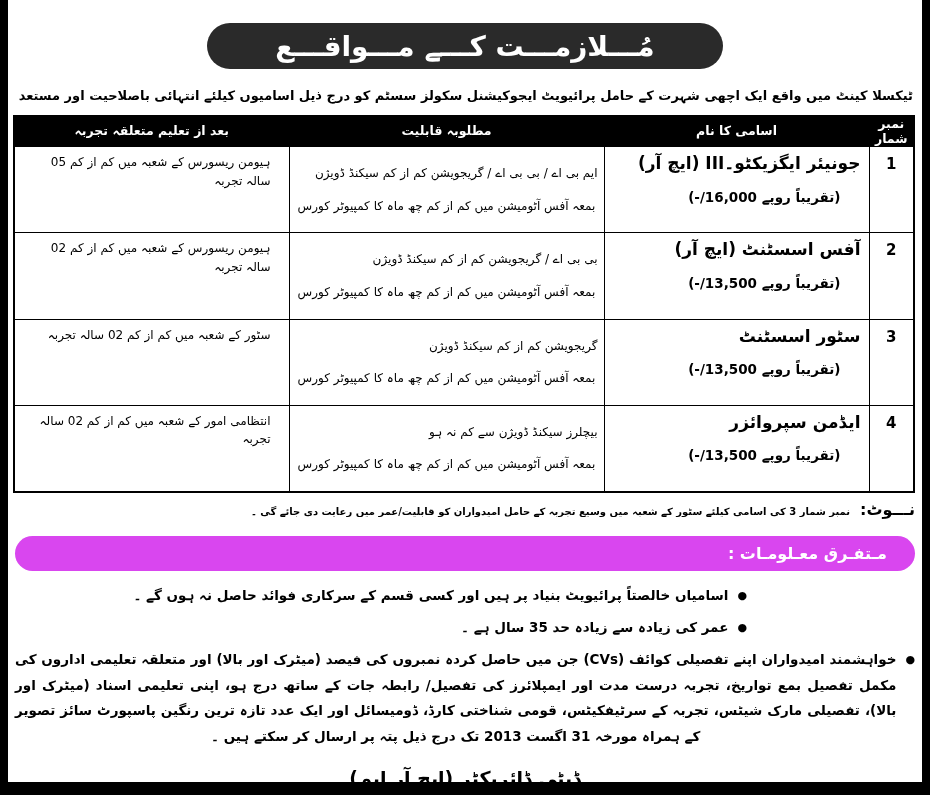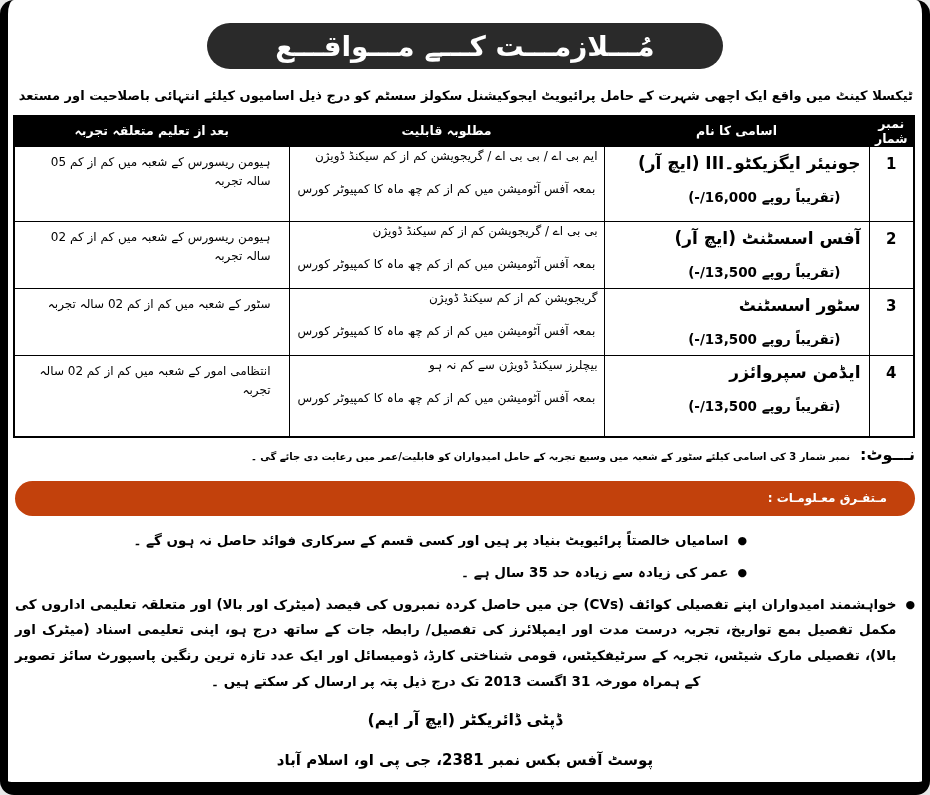--- a/index.html
+++ b/index.html
@@ -11,21 +11,20 @@
   .page {
     width: 930px; height: 795px;
     background: #ffffff;
     border-left: 8px solid #000;
     border-right: 8px solid #000;
     border-bottom: 13px solid #000;
     padding: 0 7px;
     direction: rtl;
     overflow: hidden;
     position: relative;
-    border-radius: 14px;
   }
   
   .title-banner {
     width: 516px; height: 46px;
     margin: 23px auto 0 auto;
     background: #2a2a2a;
     border-radius: 24px;
     color: #fff;
     text-align: center;
     line-height: 48px;
@@ -83,21 +82,21 @@
     text-align: right;
     line-height: 1.5;
   }
   .pos-salary {
     display: block;
     font-size: 13.5px;
     font-weight: bold;
     text-align: right;
     margin: 12px 20px 0 0;
   }
-  td.qual { padding: 0 6px; font-size: 12px; line-height: 1.55; }
+  td.qual { padding: 17px 6px; font-size: 12px; line-height: 1.55; }
   .qual-l1 { text-align: right; }
   .qual-l2 { text-align: center; margin-top: 14px; }
   td.exp { padding: 6px 18px; font-size: 12px; text-align: right; line-height: 1.55; }
   tr.r1 { height: 75px; }
   tr.r2 { height: 67px; }
   tr.r3 { height: 67px; }
   tr.r4 { height: 81px; }
   
   .note-row {
     margin-top: 7px;
@@ -105,24 +104,24 @@
     flex-direction: row;
     align-items: baseline;
     gap: 10px;
     height: 32px;
   }
   .note-label { font-size: 16px; font-weight: bold; white-space: nowrap; }
   .note-text  { font-size: 10px; font-weight: bold; white-space: nowrap; overflow: hidden; }
   
   .misc-banner {
     width: 900px; height: 35px;
-    background: #c2410c;
+    background: #d946ef;
     border-radius: 18px;
     color: #fff;
-    font-size: 12px;
+    font-size: 16px;
     font-weight: bold;
     text-align: right;
     line-height: 35px;
     padding: 0 28px;
     margin-top: 4px;
     letter-spacing: 1px;
   }
   
   .bullets { margin-top: 12px; }
   .bullet {
@@ -140,21 +139,21 @@
   }
   .bullet.indent { margin-right: 168px; margin-bottom: 6px; }
   .bullet.wide .b-text {
     text-align: justify;
     text-align-last: center;
   }
   .b-text { flex: 1 1 auto; }
   
   .footer { margin-top: 14px; text-align: center; direction: rtl; }
   .sig {
-    font-size: 16px;
+    font-size: 19px;
     font-weight: bold;
     line-height: 1.5;
   }
   .addr {
     font-size: 15px;
     font-weight: bold;
     margin-top: 17px;
     line-height: 1.5;
   }
 </style>

